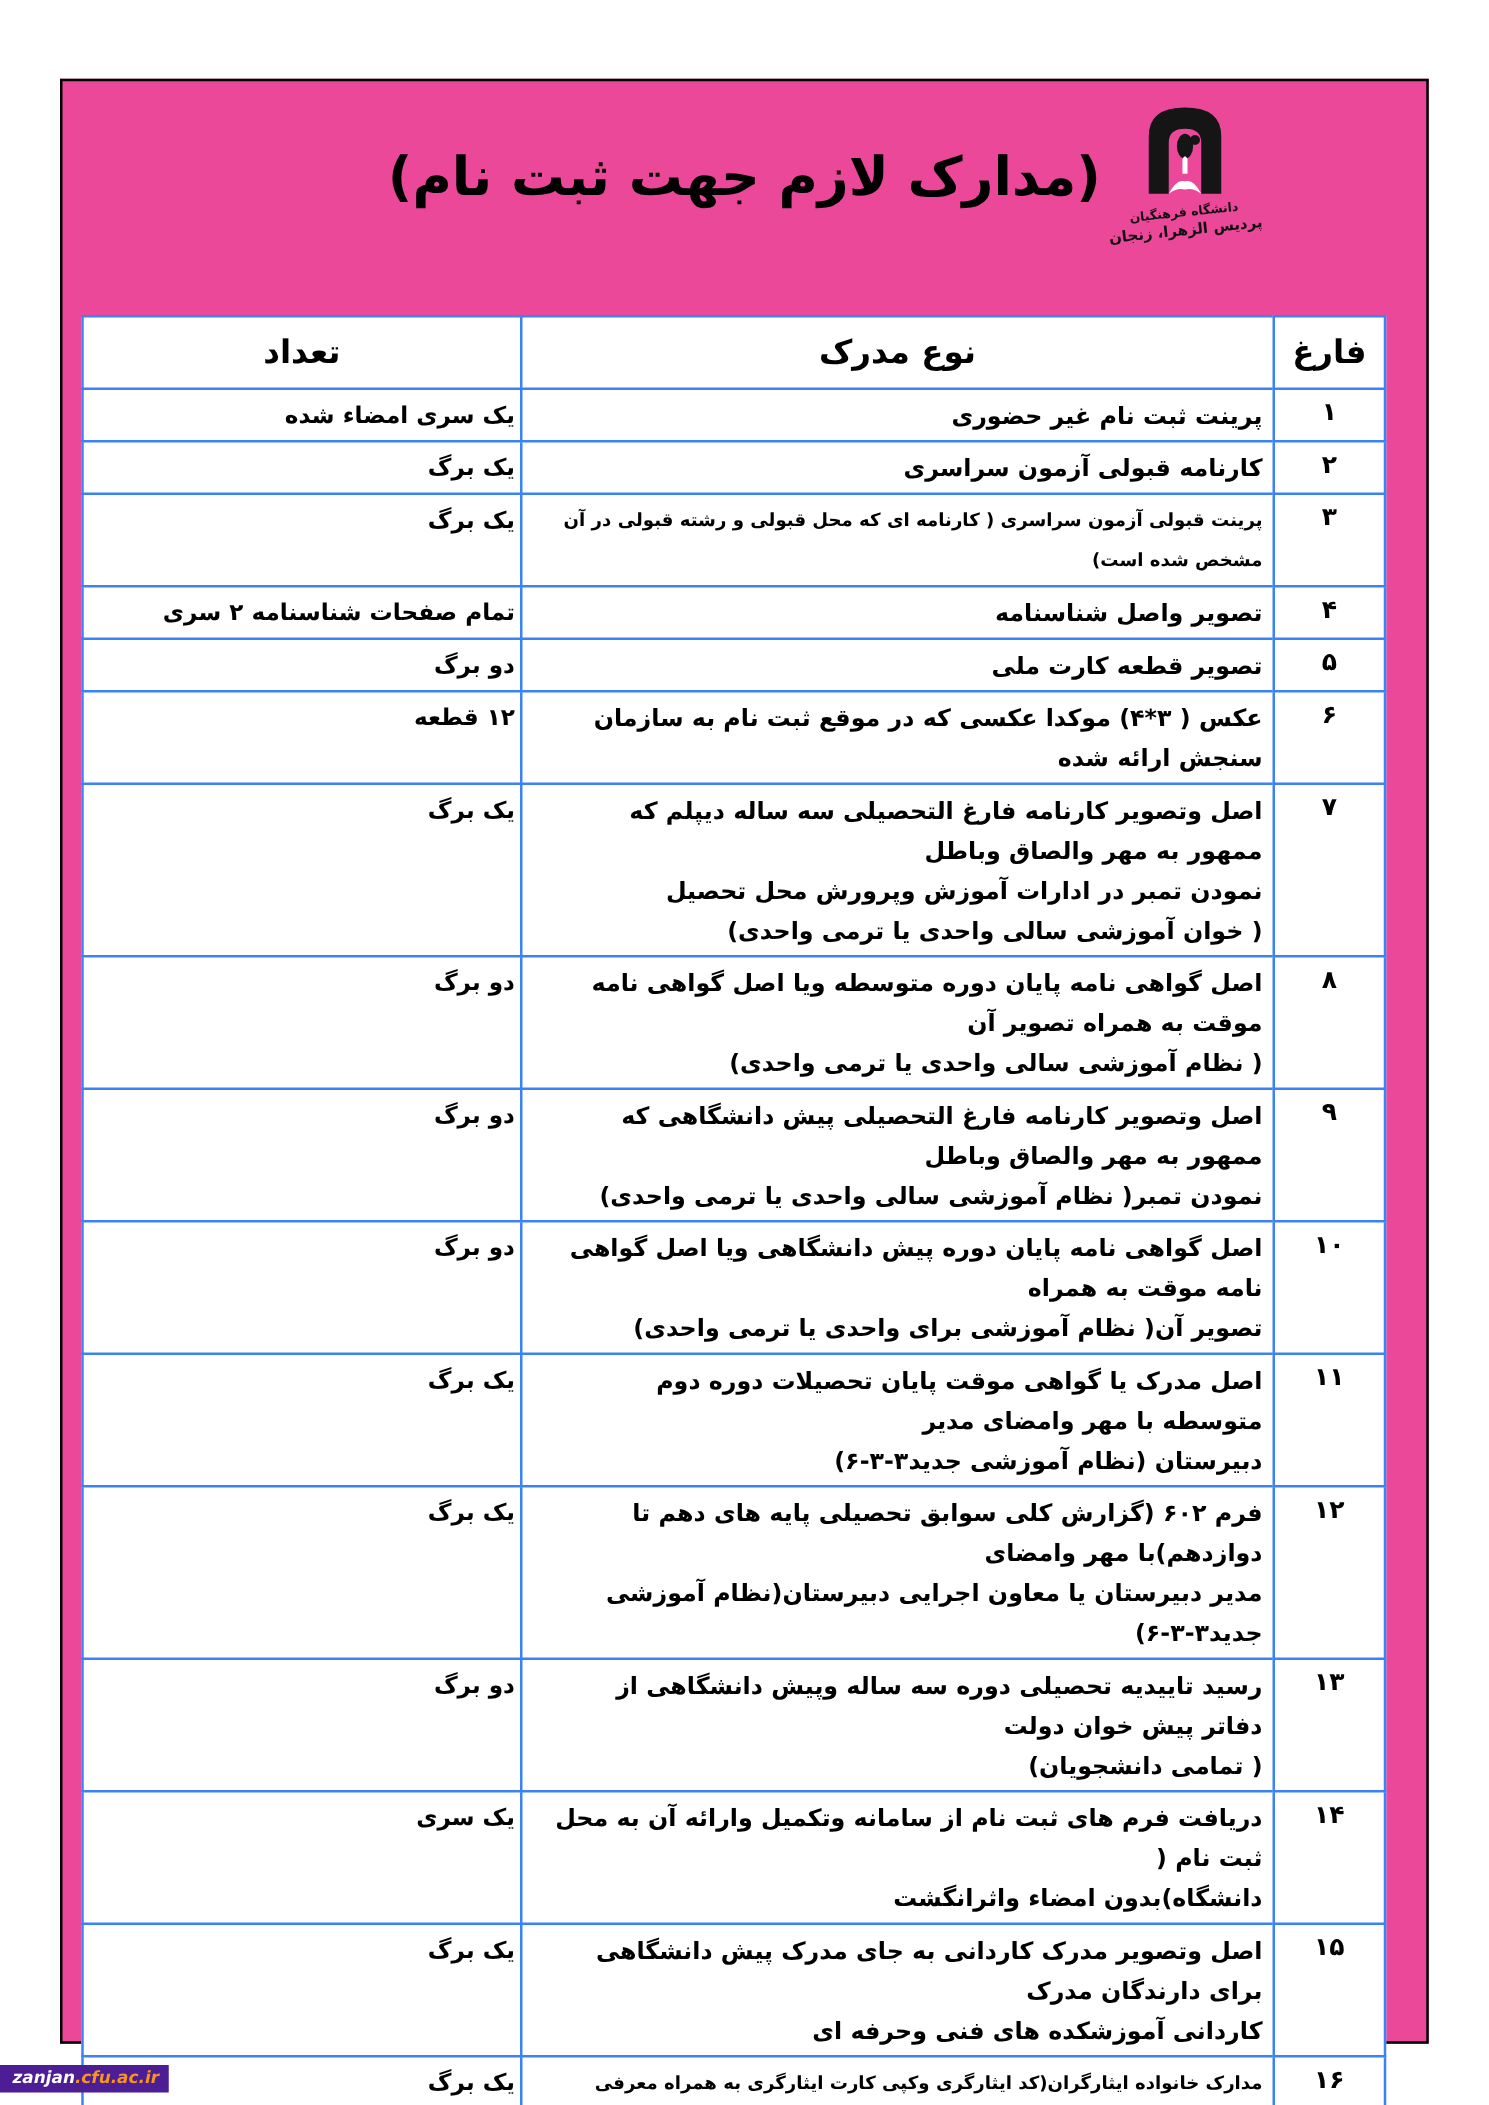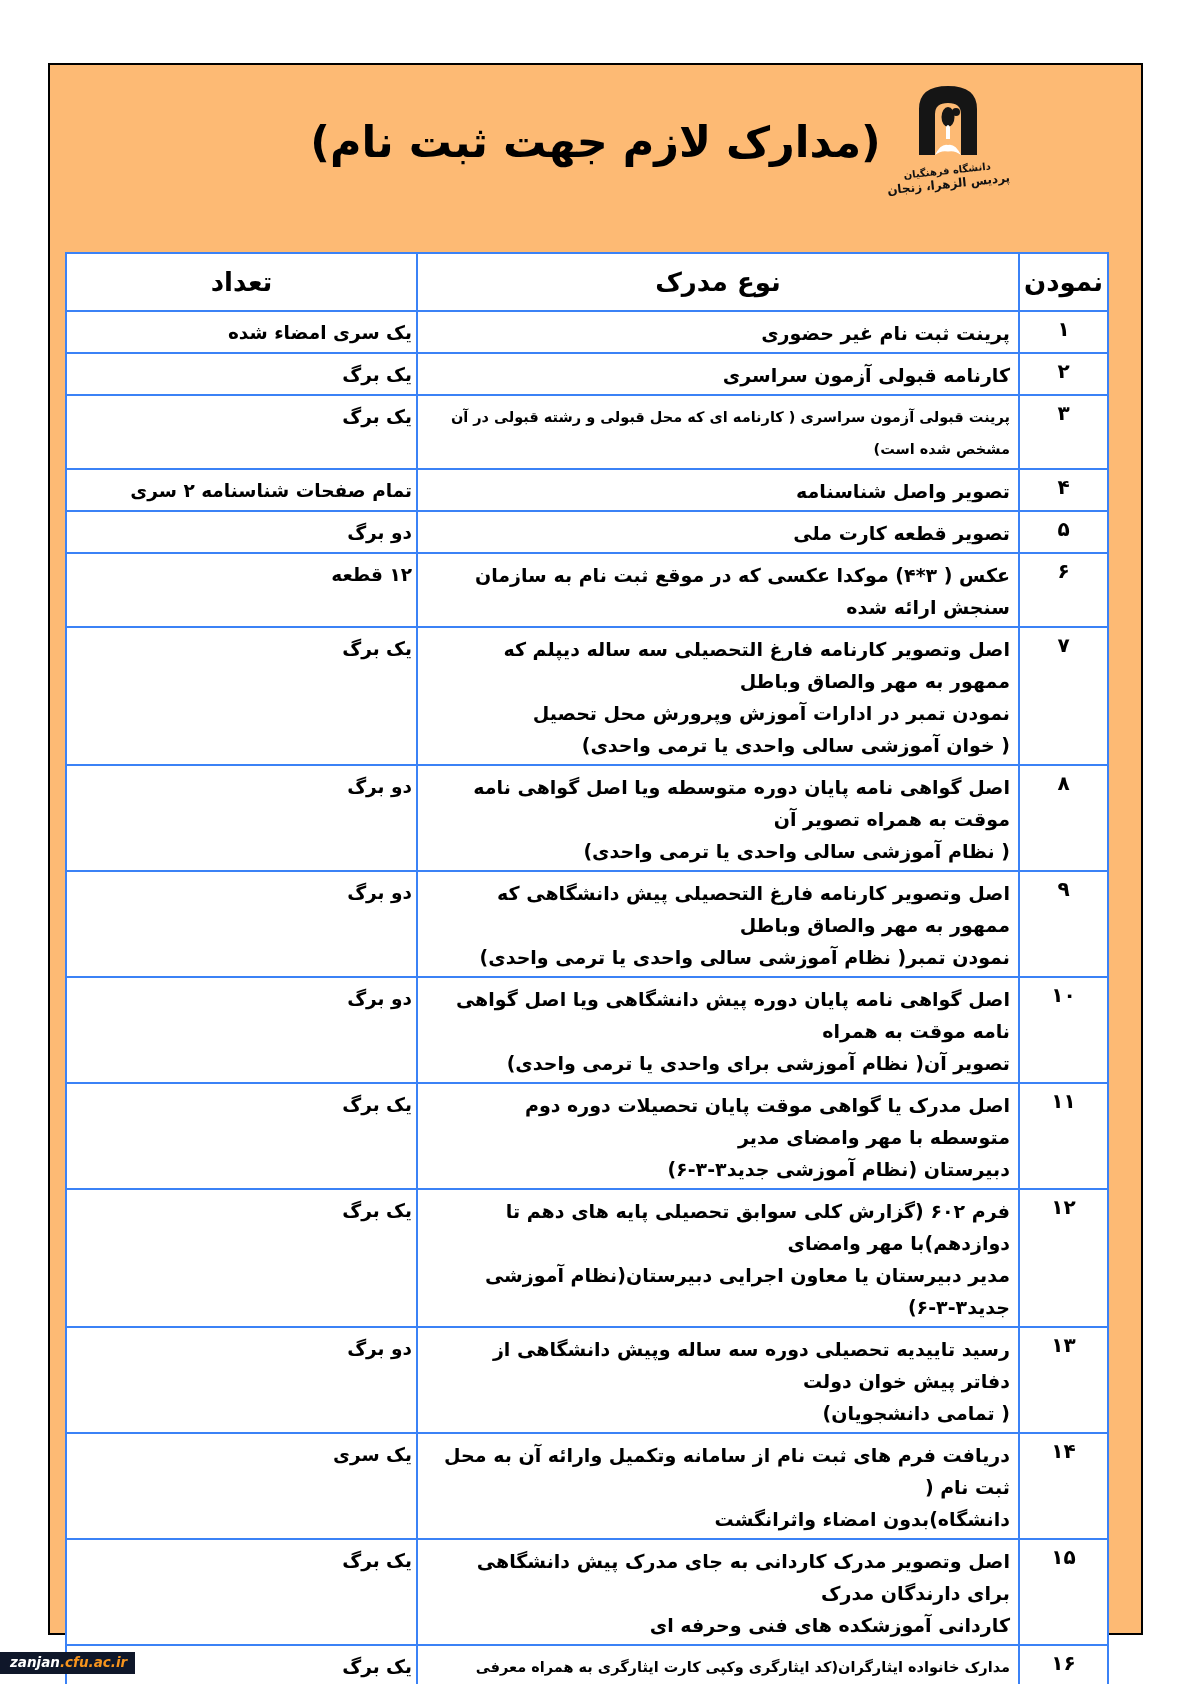--- a/index.html
+++ b/index.html
@@ -2,21 +2,21 @@
 <html lang="fa"><head>
 <meta charset="utf-8">
 <style>
   html,body{margin:0;padding:0;}
   body{
     width:1191px;height:1684px;position:relative;background:#ffffff;
     font-family:"DejaVu Sans",sans-serif;overflow:hidden;
   }
   .page-frame{
     position:absolute;left:48px;top:63px;width:1091px;height:1568px;
-    border:2px solid #000;background:#fdba74;
+    border:2px solid #000;background:#ec4899;
   }
   .doc-title{
     position:absolute;top:52px;left:0;width:100%;text-align:center;
     direction:rtl;font-size:43px;font-weight:bold;color:#000;
     letter-spacing:0px;
   }
   .logo-block{position:absolute;top:16px;right:128px;width:130px;text-align:center;}
   .logo-emblem{display:inline-block;}
   .logo-captions{direction:rtl;transform:rotate(-6deg);margin-top:2px;color:#111;}
   .logo-cap1{font-size:10px;font-weight:bold;line-height:12px;}
@@ -35,21 +35,21 @@
   td.doc-cell{
     text-align:right;padding-right:8px;padding-left:26px;
     font-size:19px;font-weight:bold;line-height:32px;white-space:pre-line;
   }
   td.doc-cell.small{font-size:14.5px;margin-left:20px;}
   td.count-cell{
     text-align:right;padding-right:4px;padding-left:6px;
     font-size:18.5px;font-weight:bold;line-height:32px;
   }
   .watermark{
-    position:absolute;left:0;top:1652px;background:#0f172a;
+    position:absolute;left:0;top:1652px;background:#4c1d95;
     padding:2px 8px 4px 10px;font-style:italic;font-weight:bold;font-size:13.5px;
     white-space:nowrap;
   }
   .wm-prefix{color:#ffffff;}
   .wm-suffix{color:#f7941d;}
 </style>
 </head>
 <body>
 
 <div class="page-frame">
@@ -73,21 +73,21 @@
   </div>
 
   <table class="doc-table">
     <colgroup>
       <col style="width:89px">
       <col style="width:602px">
       <col style="width:351px">
     </colgroup>
     <thead>
       <tr>
-        <th>نمودن</th>
+        <th>فارغ</th>
         <th>نوع مدرک</th>
         <th>تعداد</th>
       </tr>
     </thead>
     <tbody id="rows-body">
         <tr style="height: 38px;">
           <td class="num-cell">۱</td>
           <td class="doc-cell">پرینت ثبت نام غیر حضوری</td>
           <td class="count-cell">یک سری امضاء شده</td>
         </tr>

